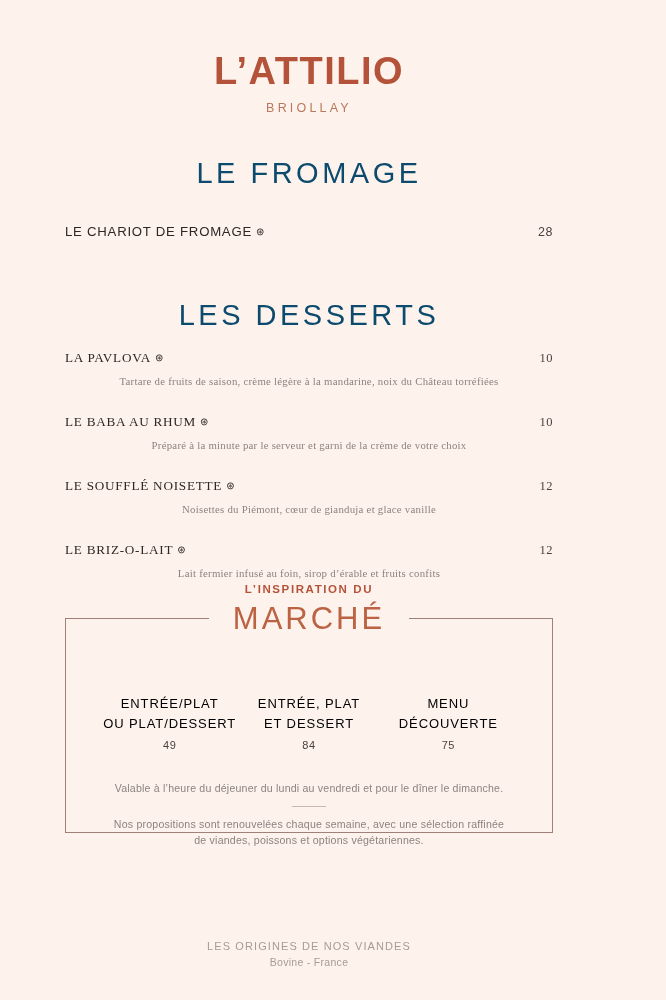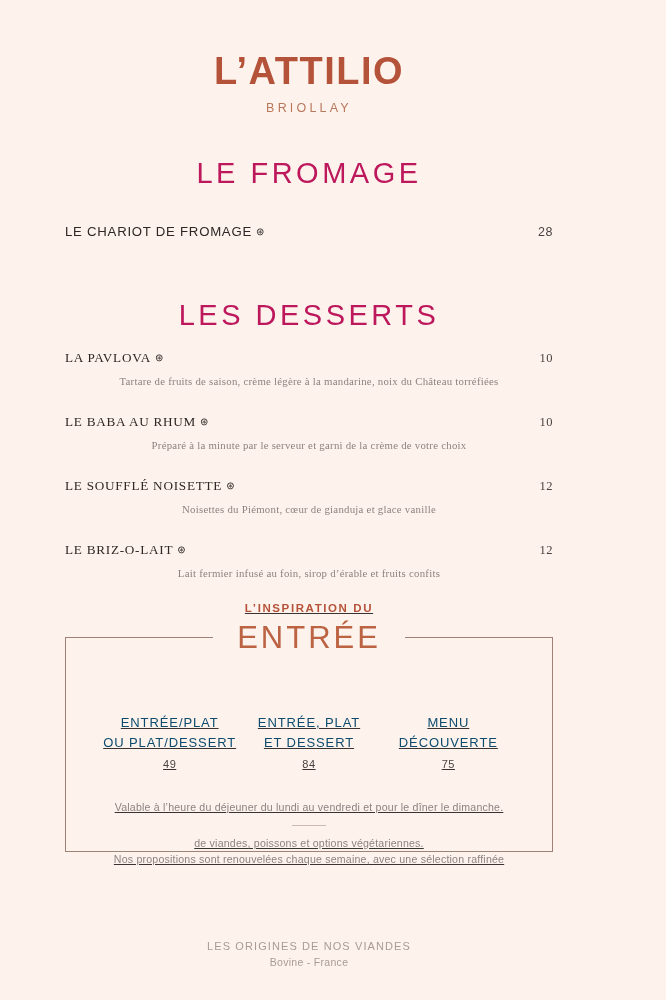--- a/index.html
+++ b/index.html
@@ -44,21 +44,21 @@
     color: #b9775c;
     font-weight: 400;
   }
 
   
   .section-title {
     text-align: center;
     font-size: 29px;
     font-weight: 300;
     letter-spacing: 3.5px;
-    color: #be185d;
+    color: #0c4a6e;
     line-height: 1;
   }
   .section-fromage { margin-top: 44px; }
   .section-desserts { margin-top: 62px; text-align: center; }
 
   
   .items-fromage { margin-top: 36px; }
   .items-desserts { margin-top: 20px; font-family: Liberation Serif, serif; }
 
   .item { position: relative; text-align: center; }
@@ -95,22 +95,21 @@
     color: #8d8280;
     letter-spacing: 0.25px;
     font-weight: 400;
   }
 
   
   .marche {
     position: absolute;
     left: 65px;
     right: 65px;
-    top: 602px;
-    text-decoration: underline;
+    top: 583px;
   }
   .marche-eyebrow {
     text-align: center;
     font-size: 11.5px;
     letter-spacing: 1.6px;
     font-weight: 700;
     color: #b5533a;
     position: relative;
     z-index: 3;
   }
@@ -152,21 +151,21 @@
     justify-content: space-between;
     padding: 0 35px;
   }
   .formula {
     flex: 1;
     text-align: center;
   }
   .formula-label {
     font-size: 13px;
     letter-spacing: 0.9px;
-    color: #0c4a6e;
+    color: #000000;
     font-weight: 400;
     line-height: 1.55;
   }
   .formula-price {
     margin-top: 5px;
     font-size: 11px;
     color: #4a4240;
     letter-spacing: 0.5px;
   }
 
@@ -264,21 +263,21 @@
       </div>
       <div class="item-desc">Lait fermier infusé au foin, sirop d’érable et fruits confits</div>
     </div>
 
   </div>
 
   <section class="marche">
     <div class="marche-box"></div>
 
     <div class="marche-eyebrow">L’INSPIRATION DU</div>
-    <div class="marche-title"><span class="marche-title-inner">ENTRÉE</span></div>
+    <div class="marche-title"><span class="marche-title-inner">MARCHÉ</span></div>
 
     <div class="marche-content">
       <div class="formulas">
 
         <div class="formula">
           <div class="formula-label">
             <div>ENTRÉE/PLAT</div>
             <div>OU PLAT/DESSERT</div>
           </div>
           <div class="formula-price">49</div>
@@ -299,22 +298,22 @@
           </div>
           <div class="formula-price">75</div>
         </div>
 
       </div>
 
       <div class="notes">
         <div class="note">Valable à l’heure du déjeuner du lundi au vendredi et pour le dîner le dimanche.</div>
         <div class="note-divider"></div>
         <div class="note">
+          <div>Nos propositions sont renouvelées chaque semaine, avec une sélection raffinée</div>
           <div>de viandes, poissons et options végétariennes.</div>
-          <div>Nos propositions sont renouvelées chaque semaine, avec une sélection raffinée</div>
         </div>
       </div>
     </div>
   </section>
 
   <footer class="footer">
     <div class="footer-title">LES ORIGINES DE NOS VIANDES</div>
     <div class="footer-sub">Bovine - France</div>
   </footer>
 

